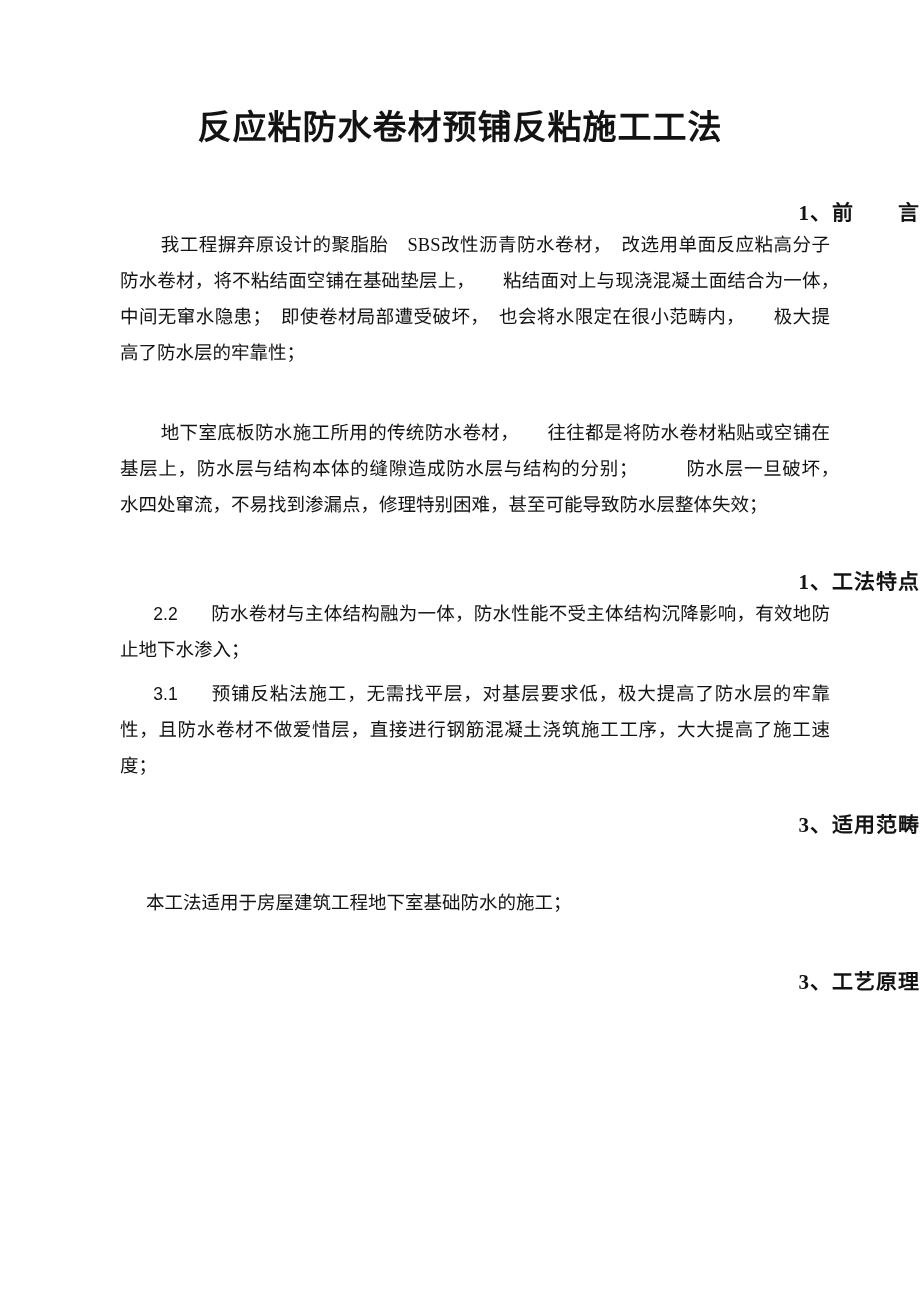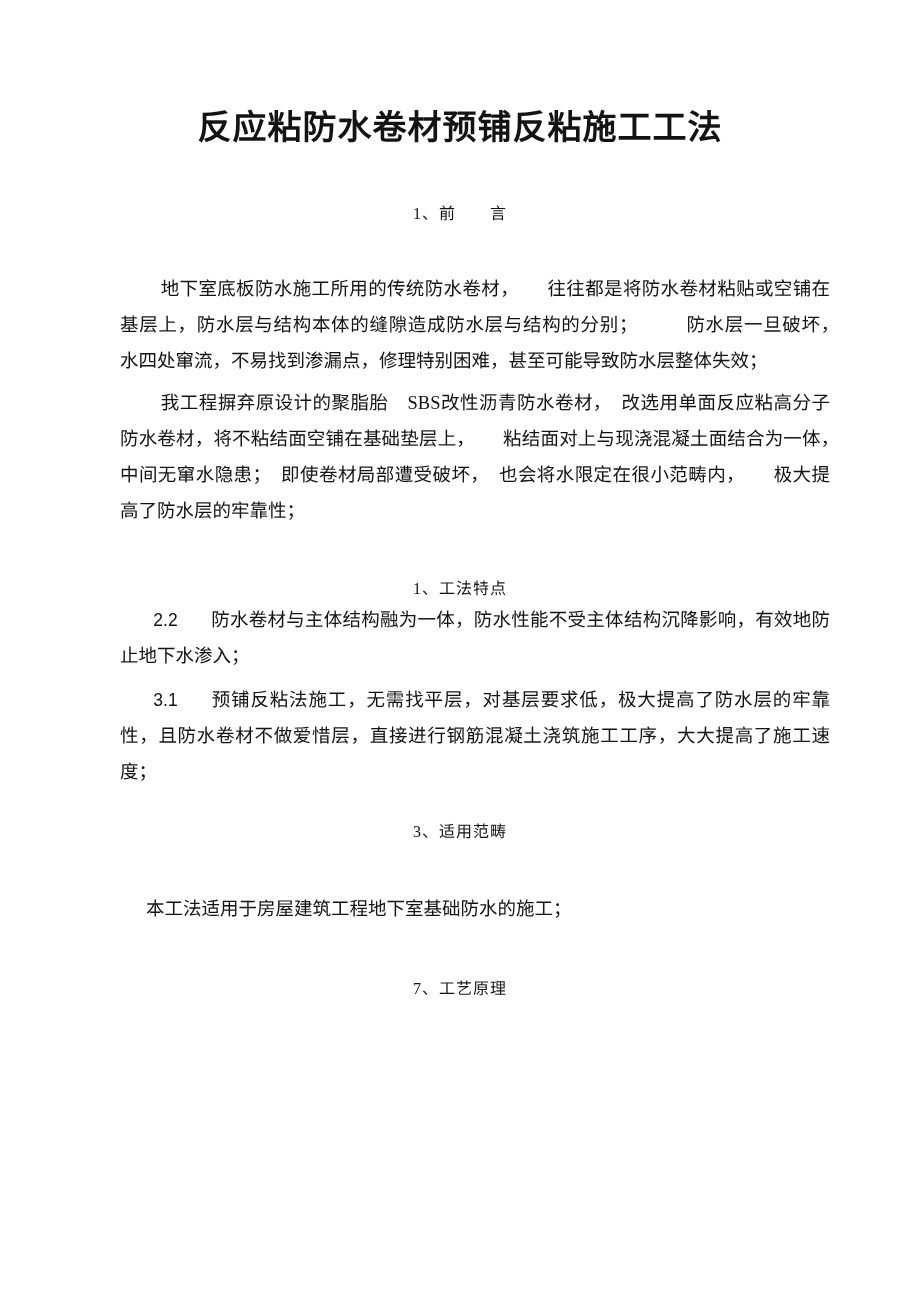--- a/index.html
+++ b/index.html
@@ -20,24 +20,24 @@
   .doc-title {
     margin: 112px 0 0 0;
     text-align: center;
     font-size: 34px;
     line-height: 32px;
     font-weight: 600;
     letter-spacing: 1px;
     white-space: nowrap;
   }
   .sec-heading {
-    text-align: center;
-    font-size: 16px;
+    text-align: right;
+    font-size: 21px;
     line-height: 27px;
-    font-weight: 400;
+    font-weight: 700;
     letter-spacing: 1px;
     white-space: nowrap;
   }
   .h-sec1 { margin-top: 56px; }
   .h-sec2 { margin-top: 46px; }
   .h-sec3 { margin-top: 28px; }
   .h-sec4 { margin-top: 48px; }
   .para {
     margin: 0 90px 6px 120px;
     font-size: 18.5px;
@@ -63,35 +63,35 @@
 </style>
 </head>
 <body>
 
 <div class="page">
 
   <div class="doc-title">反应粘防水卷材预铺反粘施工工法</div>
 
   <div class="sec-heading h-sec1">1、前　　言</div>
 
+  <p class="para indent2">我工程摒弃原设计的聚脂胎　SBS改性沥青防水卷材，　改选用单面反应粘高分子防水卷材，将不粘结面空铺在基础垫层上，　　粘结面对上与现浇混凝土面结合为一体，　　中间无窜水隐患；　即使卷材局部遭受破坏，　也会将水限定在很小范畴内，　　极大提高了防水层的牢靠性；</p>
+
   <p class="para indent2 first-after-heading">地下室底板防水施工所用的传统防水卷材，　　往往都是将防水卷材粘贴或空铺在基层上，防水层与结构本体的缝隙造成防水层与结构的分别；　　　防水层一旦破坏，　水四处窜流，不易找到渗漏点，修理特别困难，甚至可能导致防水层整体失效；</p>
-
-  <p class="para indent2">我工程摒弃原设计的聚脂胎　SBS改性沥青防水卷材，　改选用单面反应粘高分子防水卷材，将不粘结面空铺在基础垫层上，　　粘结面对上与现浇混凝土面结合为一体，　　中间无窜水隐患；　即使卷材局部遭受破坏，　也会将水限定在很小范畴内，　　极大提高了防水层的牢靠性；</p>
 
   <div class="sec-heading h-sec2">1、工法特点</div>
 
 
   <p class="para item">
     <span class="item-num">2.2</span><span>防水卷材与主体结构融为一体，防水性能不受主体结构沉降影响，有效地防止地下水渗入；</span>
   </p>
 
   <p class="para item">
     <span class="item-num">3.1</span><span>预铺反粘法施工，无需找平层，对基层要求低，极大提高了防水层的牢靠性，且防水卷材不做爱惜层，直接进行钢筋混凝土浇筑施工工序，大大提高了施工速度；</span>
   </p>
 
 
   <div class="sec-heading h-sec3">3、适用范畴</div>
 
   <p class="para sec3-para">本工法适用于房屋建筑工程地下室基础防水的施工；</p>
 
-  <div class="sec-heading h-sec4">7、工艺原理</div>
+  <div class="sec-heading h-sec4">3、工艺原理</div>
 
 </div>
 
 </body></html>

